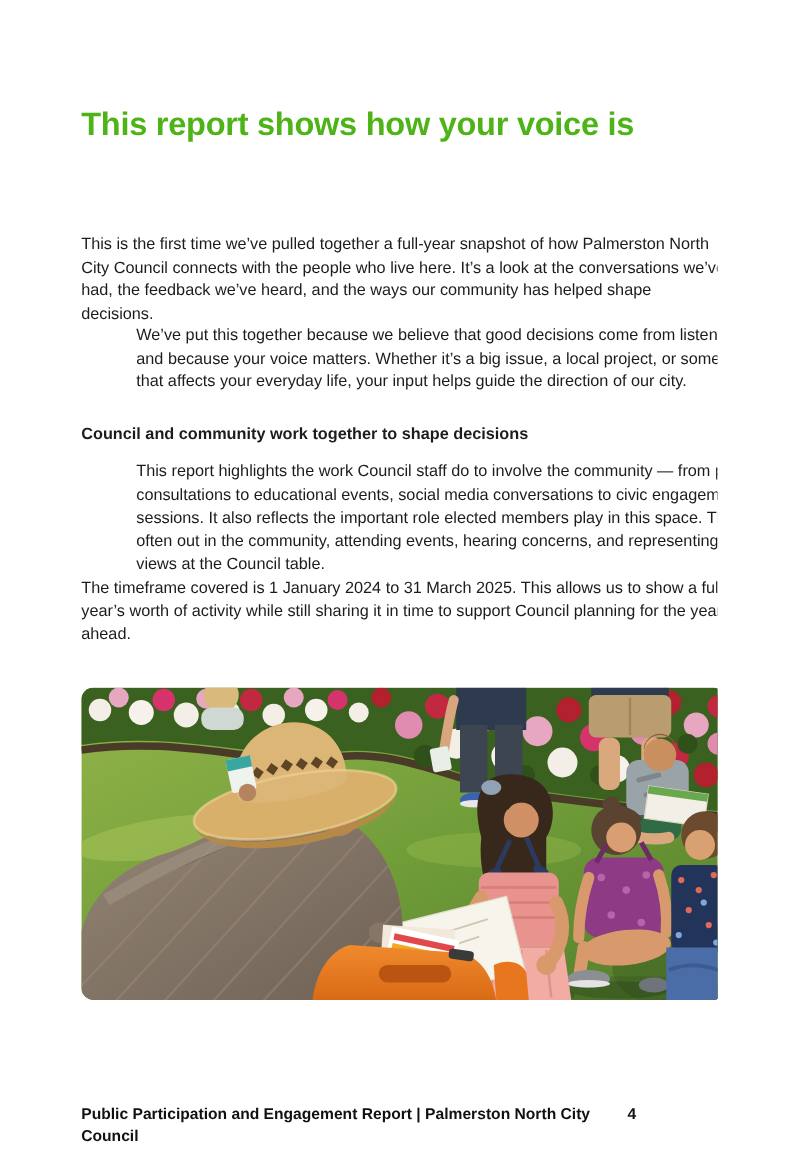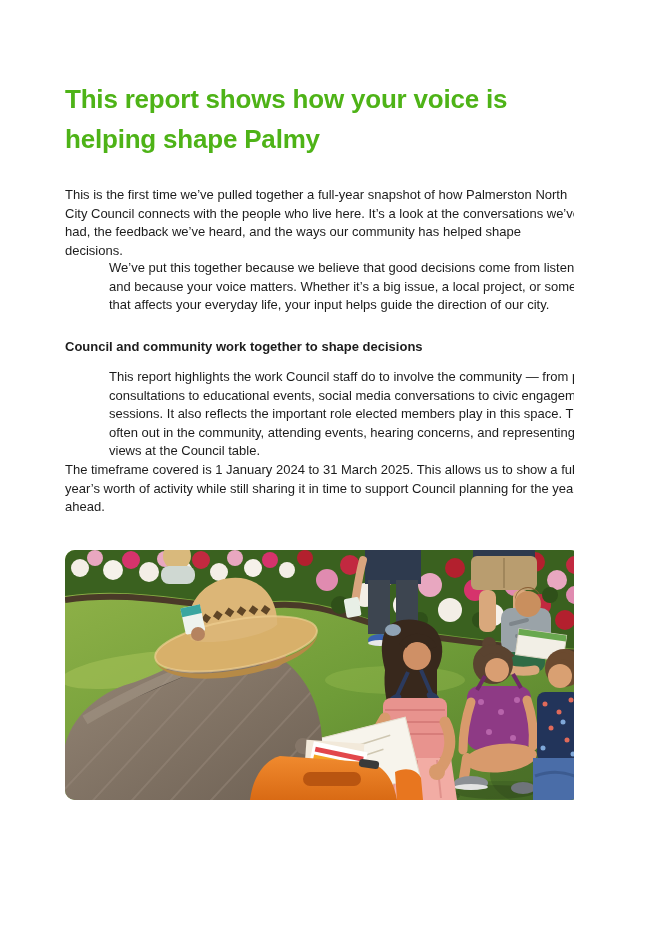--- a/index.html
+++ b/index.html
@@ -74,21 +74,20 @@
     line-height: 18px;
   }
 </style>
 </head>
 <body>
 
 <div class="page">
 
   <h1 class="page-title">
     <span>This report shows how your voice is</span>
-    <span>helping shape Palmy</span>
   </h1>
 
   <p class="body-para para-1">This is the first time we’ve pulled together a full-year snapshot of how Palmerston North City Council connects with the people who live here. It’s a look at the conversations we’ve had, the feedback we’ve heard, and the ways our community has helped shape decisions.</p>
   <p class="body-para para-2">We’ve put this together because we believe that good decisions come from listening — and because your voice matters. Whether it’s a big issue, a local project, or something that affects your everyday life, your input helps guide the direction of our city.</p>
 
   <h2 class="section-subheading">Council and community work together to shape decisions</h2>
 
   <p class="body-para para-3">This report highlights the work Council staff do to involve the community — from public consultations to educational events, social media conversations to civic engagement sessions. It also reflects the important role elected members play in this space. They’re often out in the community, attending events, hearing concerns, and representing your views at the Council table.</p>
   <p class="body-para para-4">The timeframe covered is 1 January 2024 to 31 March 2025. This allows us to show a full year’s worth of activity while still sharing it in time to support Council planning for the year ahead.</p>
 
@@ -308,14 +307,18 @@
 
       <g>
         <path d="M185,250 C188,226 200,210 215,206 L300,212 C318,214 328,228 332,250 Z" fill="url(#gOrange)"></path>
         <rect x="238" y="222" width="58" height="14" rx="7" fill="#b95510"></rect>
         <rect x="294" y="210" width="20" height="8" rx="3" fill="#3a3a3a" transform="rotate(8 304 214)"></rect>
         <path d="M332,250 L330,222 C340,217 352,219 356,228 L358,250 Z" fill="#e8761f"></path>
       </g>
     </svg>
   </figure>
 
+  <div class="page-footer">
+    <span>Public Participation and Engagement Report | Palmerston North City Council</span>
+    <span>4</span>
+  </div>
 
 </div>
 
 </body></html>

